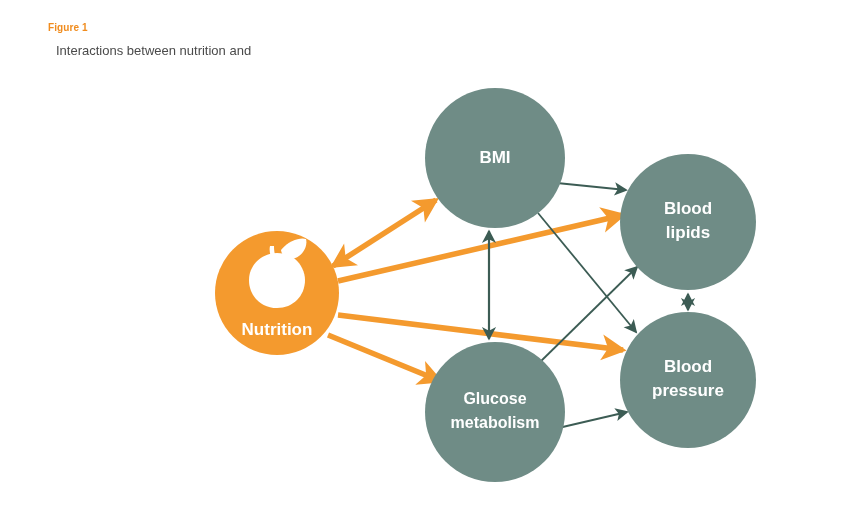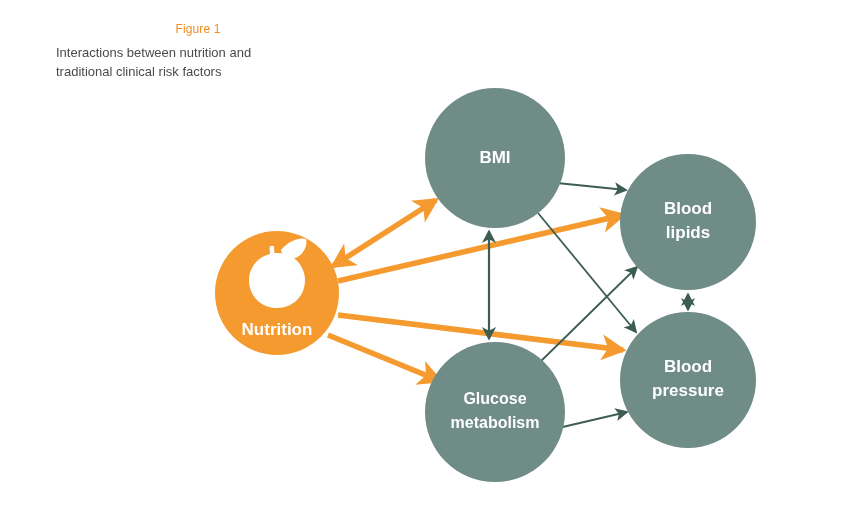--- a/index.html
+++ b/index.html
@@ -21,27 +21,26 @@
     background: #ffffff;
   }
   
   .caption-block {
     position: absolute;
     left: 48px;
     top: 22px;
     width: 300px;
   }
   .figure-label {
-    font-size: 12px;
-    font-weight: normal;
+    font-size: 10px;
+    font-weight: bold;
     color: #F08C1E;
     letter-spacing: 0.1px;
     margin: 0 0 6px 0;
     line-height: 1.2;
-    text-align: center;
   }
   .figure-caption {
     font-size: 13px;
     font-weight: normal;
     color: #4A4A4A;
     line-height: 1.45;
     margin: 8px;
     max-width: 215px;
   }
   
@@ -66,21 +65,20 @@
 </style>
 </head>
 <body>
 
 <div id="figure-root">
 
   <div class="caption-block">
     <div class="figure-label">Figure 1</div>
     <div class="figure-caption">
       <span>Interactions between nutrition and</span><br>
-      <span>traditional clinical risk factors</span>
     </div>
   </div>
 
   <svg class="diagram-canvas" viewBox="0 0 860 512" width="860" height="512">
 
     <defs>
 
       <marker id="arrow-orange-end" viewBox="0 0 12 12" refX="9.5" refY="6" markerWidth="5.2" markerHeight="5.2" orient="auto-start-reverse" markerUnits="strokeWidth">
         <path d="M 0.5 0.6 L 11 6 L 0.5 11.4 L 3.2 6 Z" fill="#F49A2E"></path>
       </marker>

